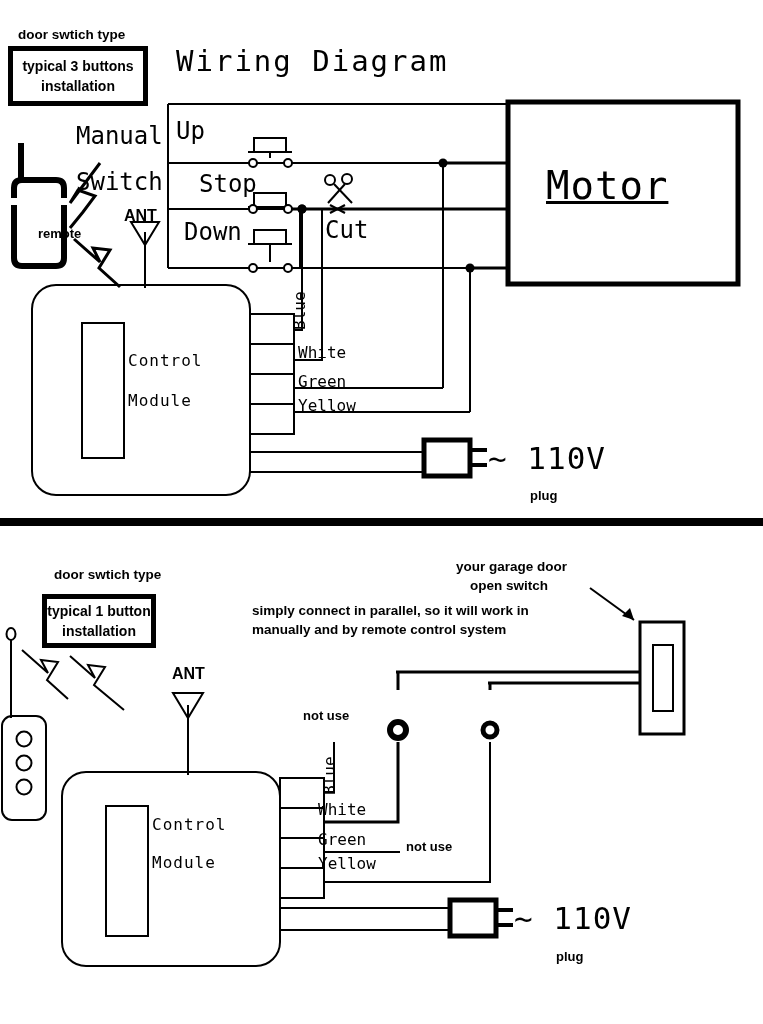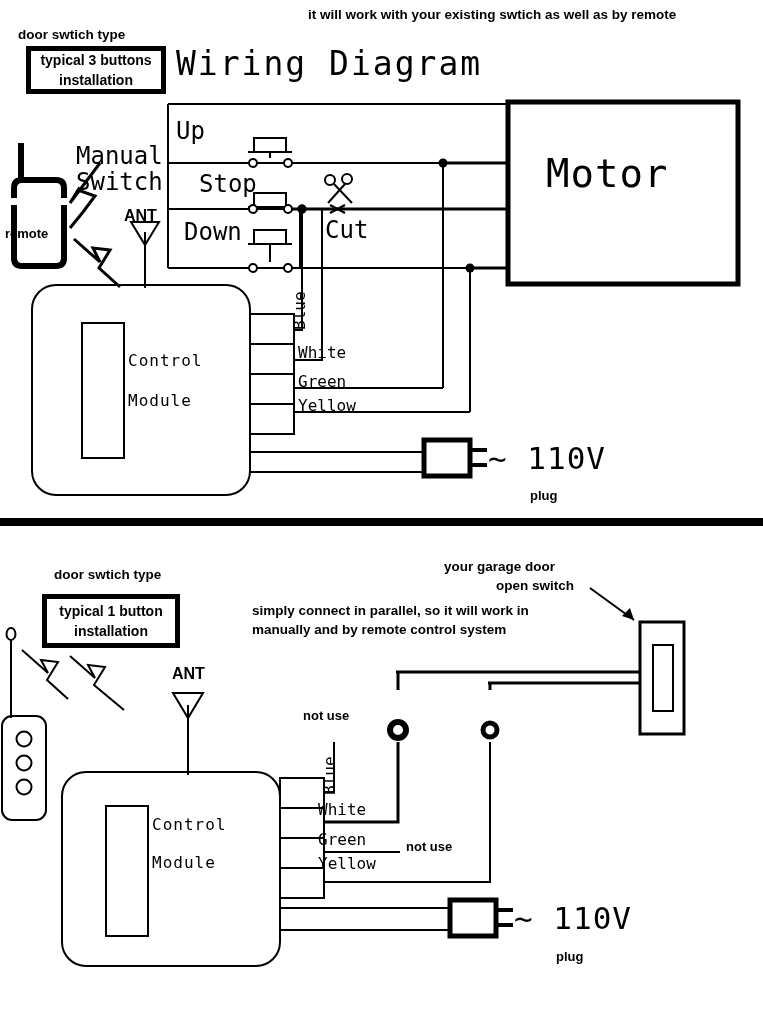--- a/index.html
+++ b/index.html
@@ -9,27 +9,27 @@
     width:763px;height:1024px;
     background:#ffffff;
     overflow:hidden;
     font-family:"Liberation Sans",sans-serif;
   }
   #svg-layer{position:absolute;left:0;top:0;width:763px;height:1024px;}
   .lbl{position:absolute;color:#000;white-space:pre;}
   
   .note{font-family:"Liberation Sans",sans-serif;font-weight:bold;font-size:13.5px;line-height:19px;}
   .note-sm{font-family:"Liberation Sans",sans-serif;font-weight:bold;font-size:13px;line-height:18px;}
-  .title{font-family:"DejaVu Sans Mono",monospace;font-size:33px;letter-spacing:2px;}
+  .title{font-family:"DejaVu Sans Mono",monospace;font-size:29px;letter-spacing:2px;}
   .big{font-family:"DejaVu Sans Mono",monospace;font-size:39px;letter-spacing:1px;}
   .mid{font-family:"DejaVu Sans Mono",monospace;font-size:24px;letter-spacing:0px;}
   .wname{font-family:"DejaVu Sans Mono",monospace;font-size:16px;}
   .cmod{font-family:"DejaVu Sans Mono",monospace;font-size:16px;line-height:34px;letter-spacing:1px;}
   .volt{font-family:"DejaVu Sans Mono",monospace;font-size:31px;letter-spacing:1px;}
-  .remlbl{font-family:"Liberation Sans",sans-serif;font-weight:bold;font-size:13px;}
+  .remlbl{font-family:"Liberation Sans",sans-serif;font-weight:bold;font-size:13px;margin-left:33px;}
   .antlbl{font-family:"Liberation Sans",sans-serif;font-weight:bold;font-size:16px;}
   .vert{transform:rotate(-90deg);transform-origin:left top;}
   
   .callout{
     position:absolute;border:5px solid #000;background:#fff;
     box-sizing:border-box;text-align:center;
     font-family:"Liberation Sans",sans-serif;font-weight:bold;
     font-size:14px;line-height:20px;color:#000;
     display:flex;align-items:center;justify-content:center;
   }
@@ -177,70 +177,69 @@
       <path d="M280 908 L450 908" stroke-width="2"></path>
       <path d="M280 930 L450 930" stroke-width="2"></path>
 
       <rect x="450" y="900" width="46" height="36" stroke-width="5"></rect>
       <line x1="496" y1="910" x2="513" y2="910" stroke-width="4"></line>
       <line x1="496" y1="925" x2="513" y2="925" stroke-width="4"></line>
 
     </g>
   </svg>
 
-  <div class="lbl note" style="left:308px;top:5px;">it will work with your existing swtich as well as by remote</div>
 
   <div class="lbl note" style="left:18px;top:25px;">door swtich type</div>
 
-  <div class="callout" style="left:8px;top:46px;width:140px;height:48px;margin-left:18px;">
+  <div class="callout" style="left:8px;top:46px;width:140px;height:60px;">
     <div>
       <div>typical 3 buttons</div>
       <div>installation</div>
     </div>
   </div>
 
   <div class="lbl title" style="left:176px;top:44px;">Wiring Diagram</div>
 
   <div class="lbl remlbl" style="left:5px;top:226px;">remote</div>
 
-  <div class="lbl mid" style="left:76px;top:142px;text-align:right;">Manual</div>
+  <div class="lbl mid" style="left:76px;top:122px;text-align:right;">Manual</div>
   <div class="lbl mid" style="left:76px;top:168px;">Switch</div>
 
   <div class="lbl antlbl" style="left:124px;top:207px;">ANT</div>
 
   <div class="lbl mid" style="left:176px;top:117px;">Up</div>
   <div class="lbl mid" style="left:199px;top:170px;">Stop</div>
   <div class="lbl mid" style="left:184px;top:218px;">Down</div>
 
   <div class="lbl mid" style="left:325px;top:216px;">Cut</div>
 
-  <div class="lbl big" style="left:546px;top:151px;">Motor</div>
+  <div class="lbl big" style="left:546px;top:163px;text-decoration:underline;">Motor</div>
 
   <div class="lbl cmod" style="left:128px;top:344px;">Control</div>
   <div class="lbl cmod" style="left:128px;top:384px;">Module</div>
 
   <div class="lbl wname vert" style="left:290px;top:330px;">Blue</div>
   <div class="lbl wname" style="left:298px;top:343px;">White</div>
   <div class="lbl wname" style="left:298px;top:372px;">Green</div>
   <div class="lbl wname" style="left:298px;top:396px;">Yellow</div>
 
   <div class="lbl volt" style="left:488px;top:440px;">~ 110V</div>
   <div class="lbl note-sm" style="left:530px;top:487px;">plug</div>
 
   <div class="lbl note" style="left:54px;top:565px;">door swtich type</div>
 
-  <div class="callout" style="left:42px;top:594px;width:138px;height:54px;">
+  <div class="callout" style="left:42px;top:594px;width:114px;height:54px;">
     <div>
       <div>typical 1 button</div>
       <div>installation</div>
     </div>
   </div>
 
-  <div class="lbl note" style="left:444px;top:557px;">your garage door</div>
-  <div class="lbl note" style="left:470px;top:576px;margin-left:26px;">open switch</div>
+  <div class="lbl note" style="left:456px;top:557px;">your garage door</div>
+  <div class="lbl note" style="left:470px;top:576px;">open switch</div>
 
   <div class="lbl note" style="left:252px;top:620px;">manually and by remote control system</div>
   <div class="lbl note" style="left:252px;top:601px;">simply connect in parallel, so it will work in</div>
 
   <div class="lbl antlbl" style="left:172px;top:665px;">ANT</div>
 
   <div class="lbl note-sm" style="left:303px;top:707px;">not use</div>
 
   <div class="lbl cmod" style="left:152px;top:808px;">Control</div>
   <div class="lbl cmod" style="left:152px;top:846px;">Module</div>

